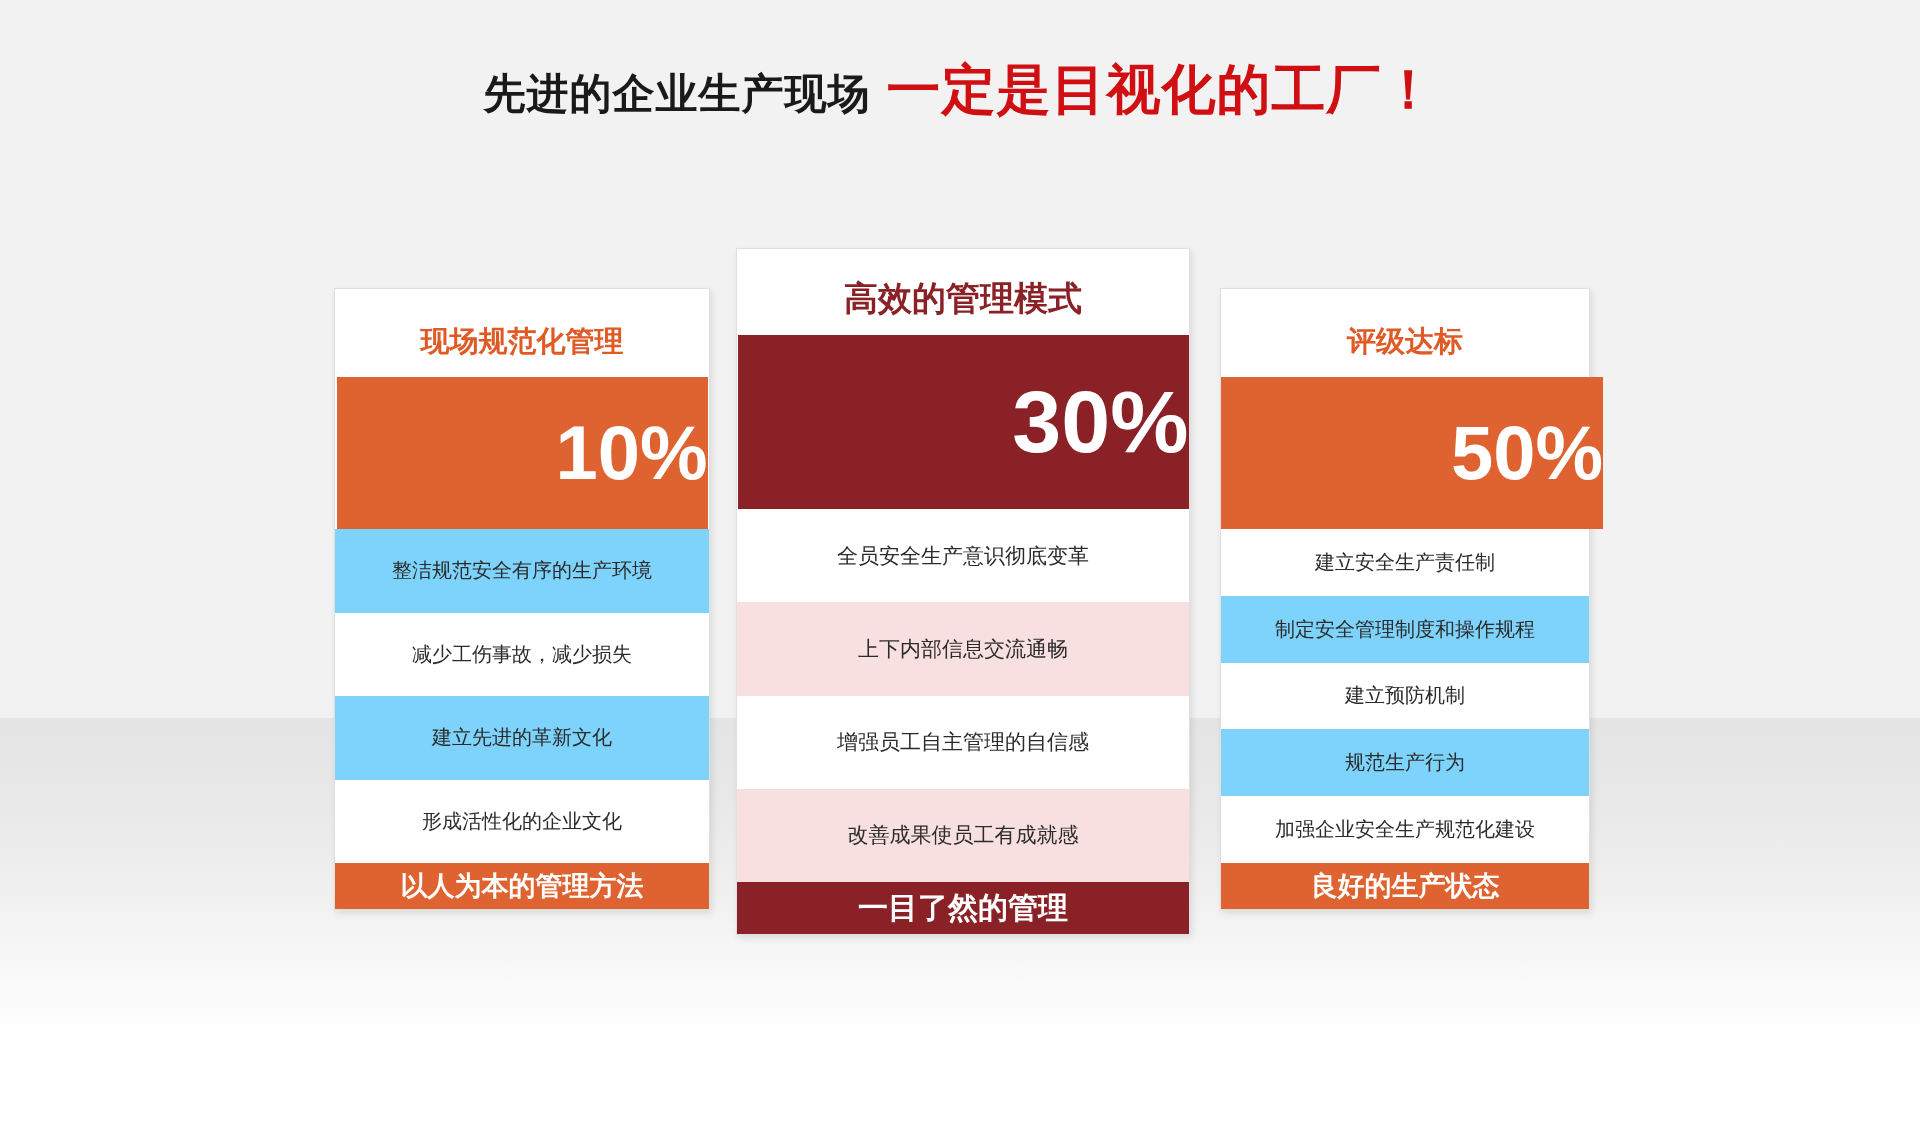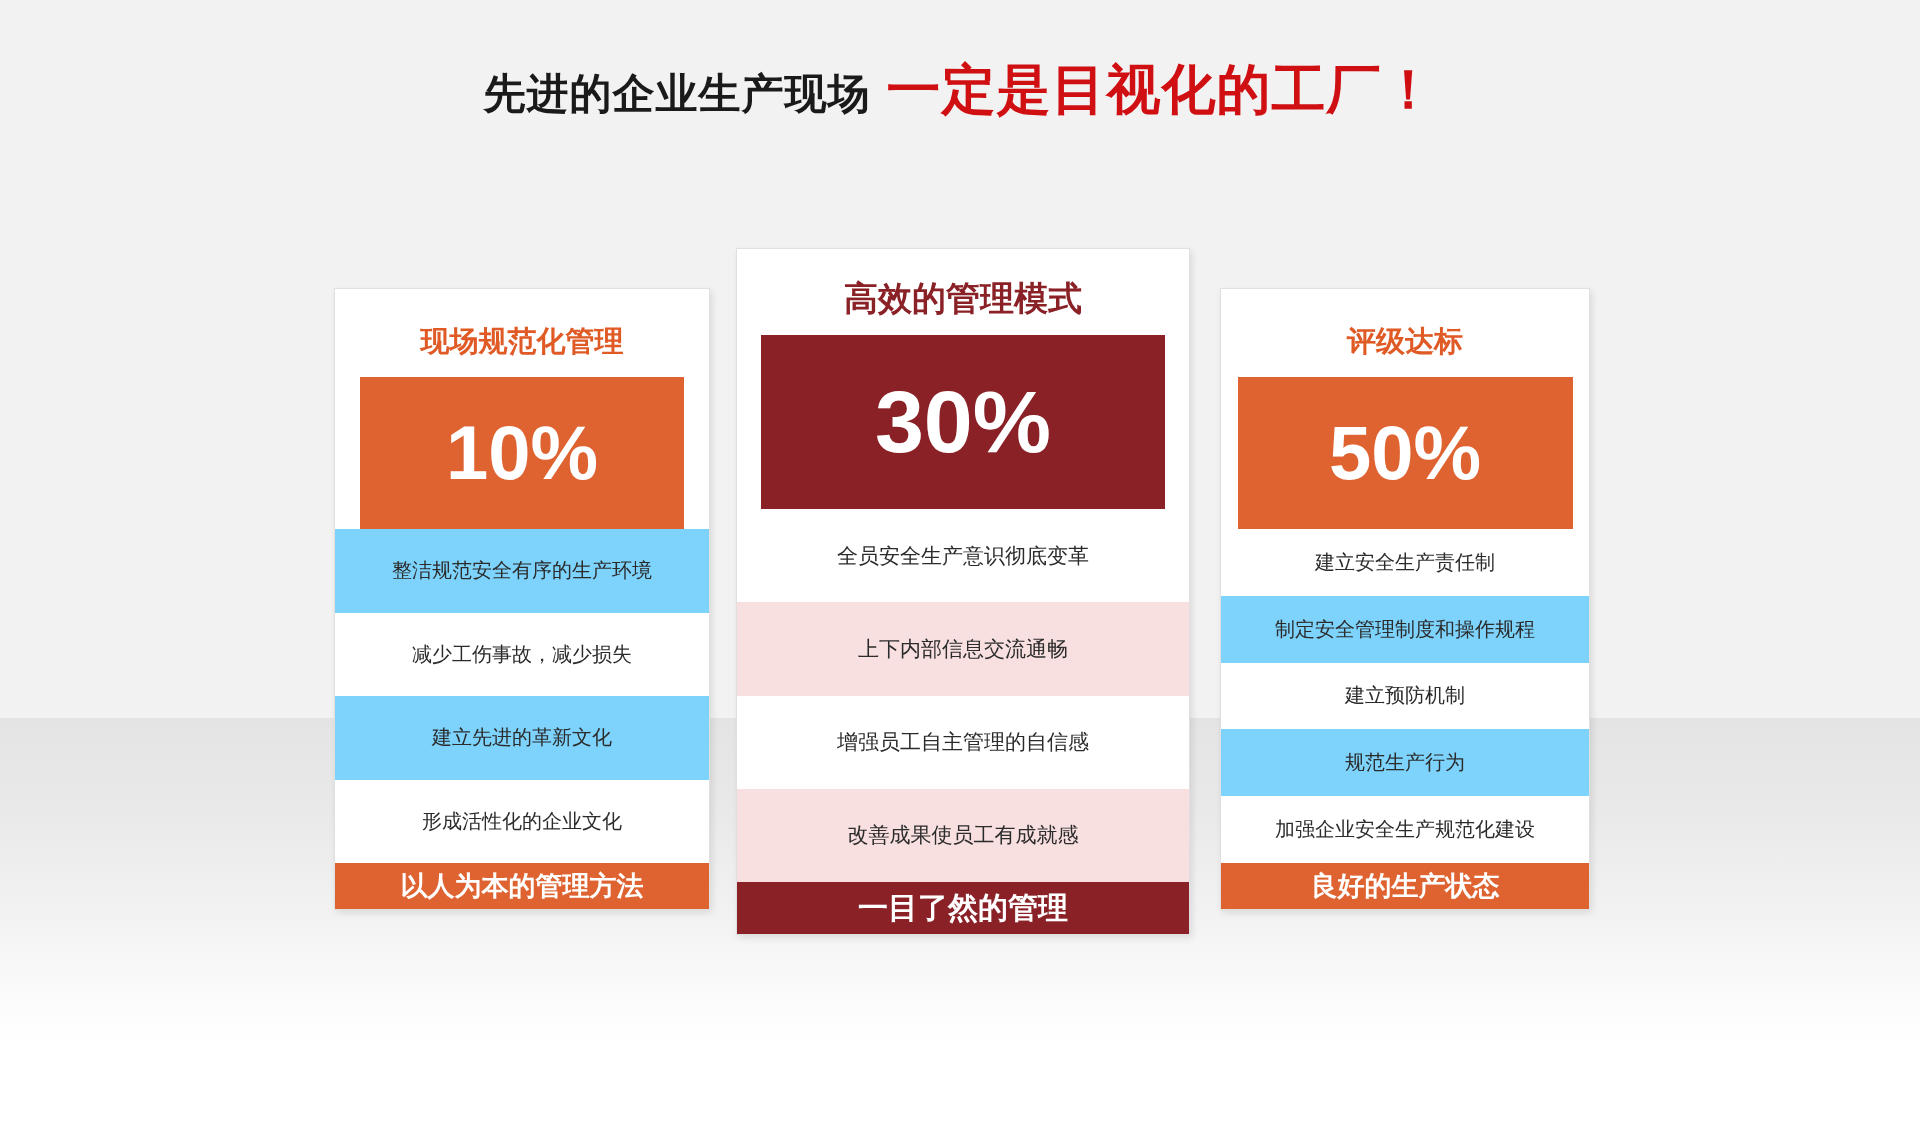--- a/index.html
+++ b/index.html
@@ -85,24 +85,25 @@
     font-size: 34px;
     color: #8a2127;
     margin-top: 32px;
     margin-bottom: 20px;
   }
 
   .pct-block {
     margin: 0 auto;
     display: flex;
     align-items: center;
-    justify-content: center;
+    justify-content: flex-end;
     color: #ffffff;
     font-weight: bold;
     line-height: 1;
+    padding-left: 47px;
   }
   #card-left .pct-block {
     width: 324px; height: 152px;
     background: #df6330;
     font-size: 76px;
   }
   #card-right .pct-block {
     width: 335px; height: 152px;
     background: #df6330;
     font-size: 76px;

